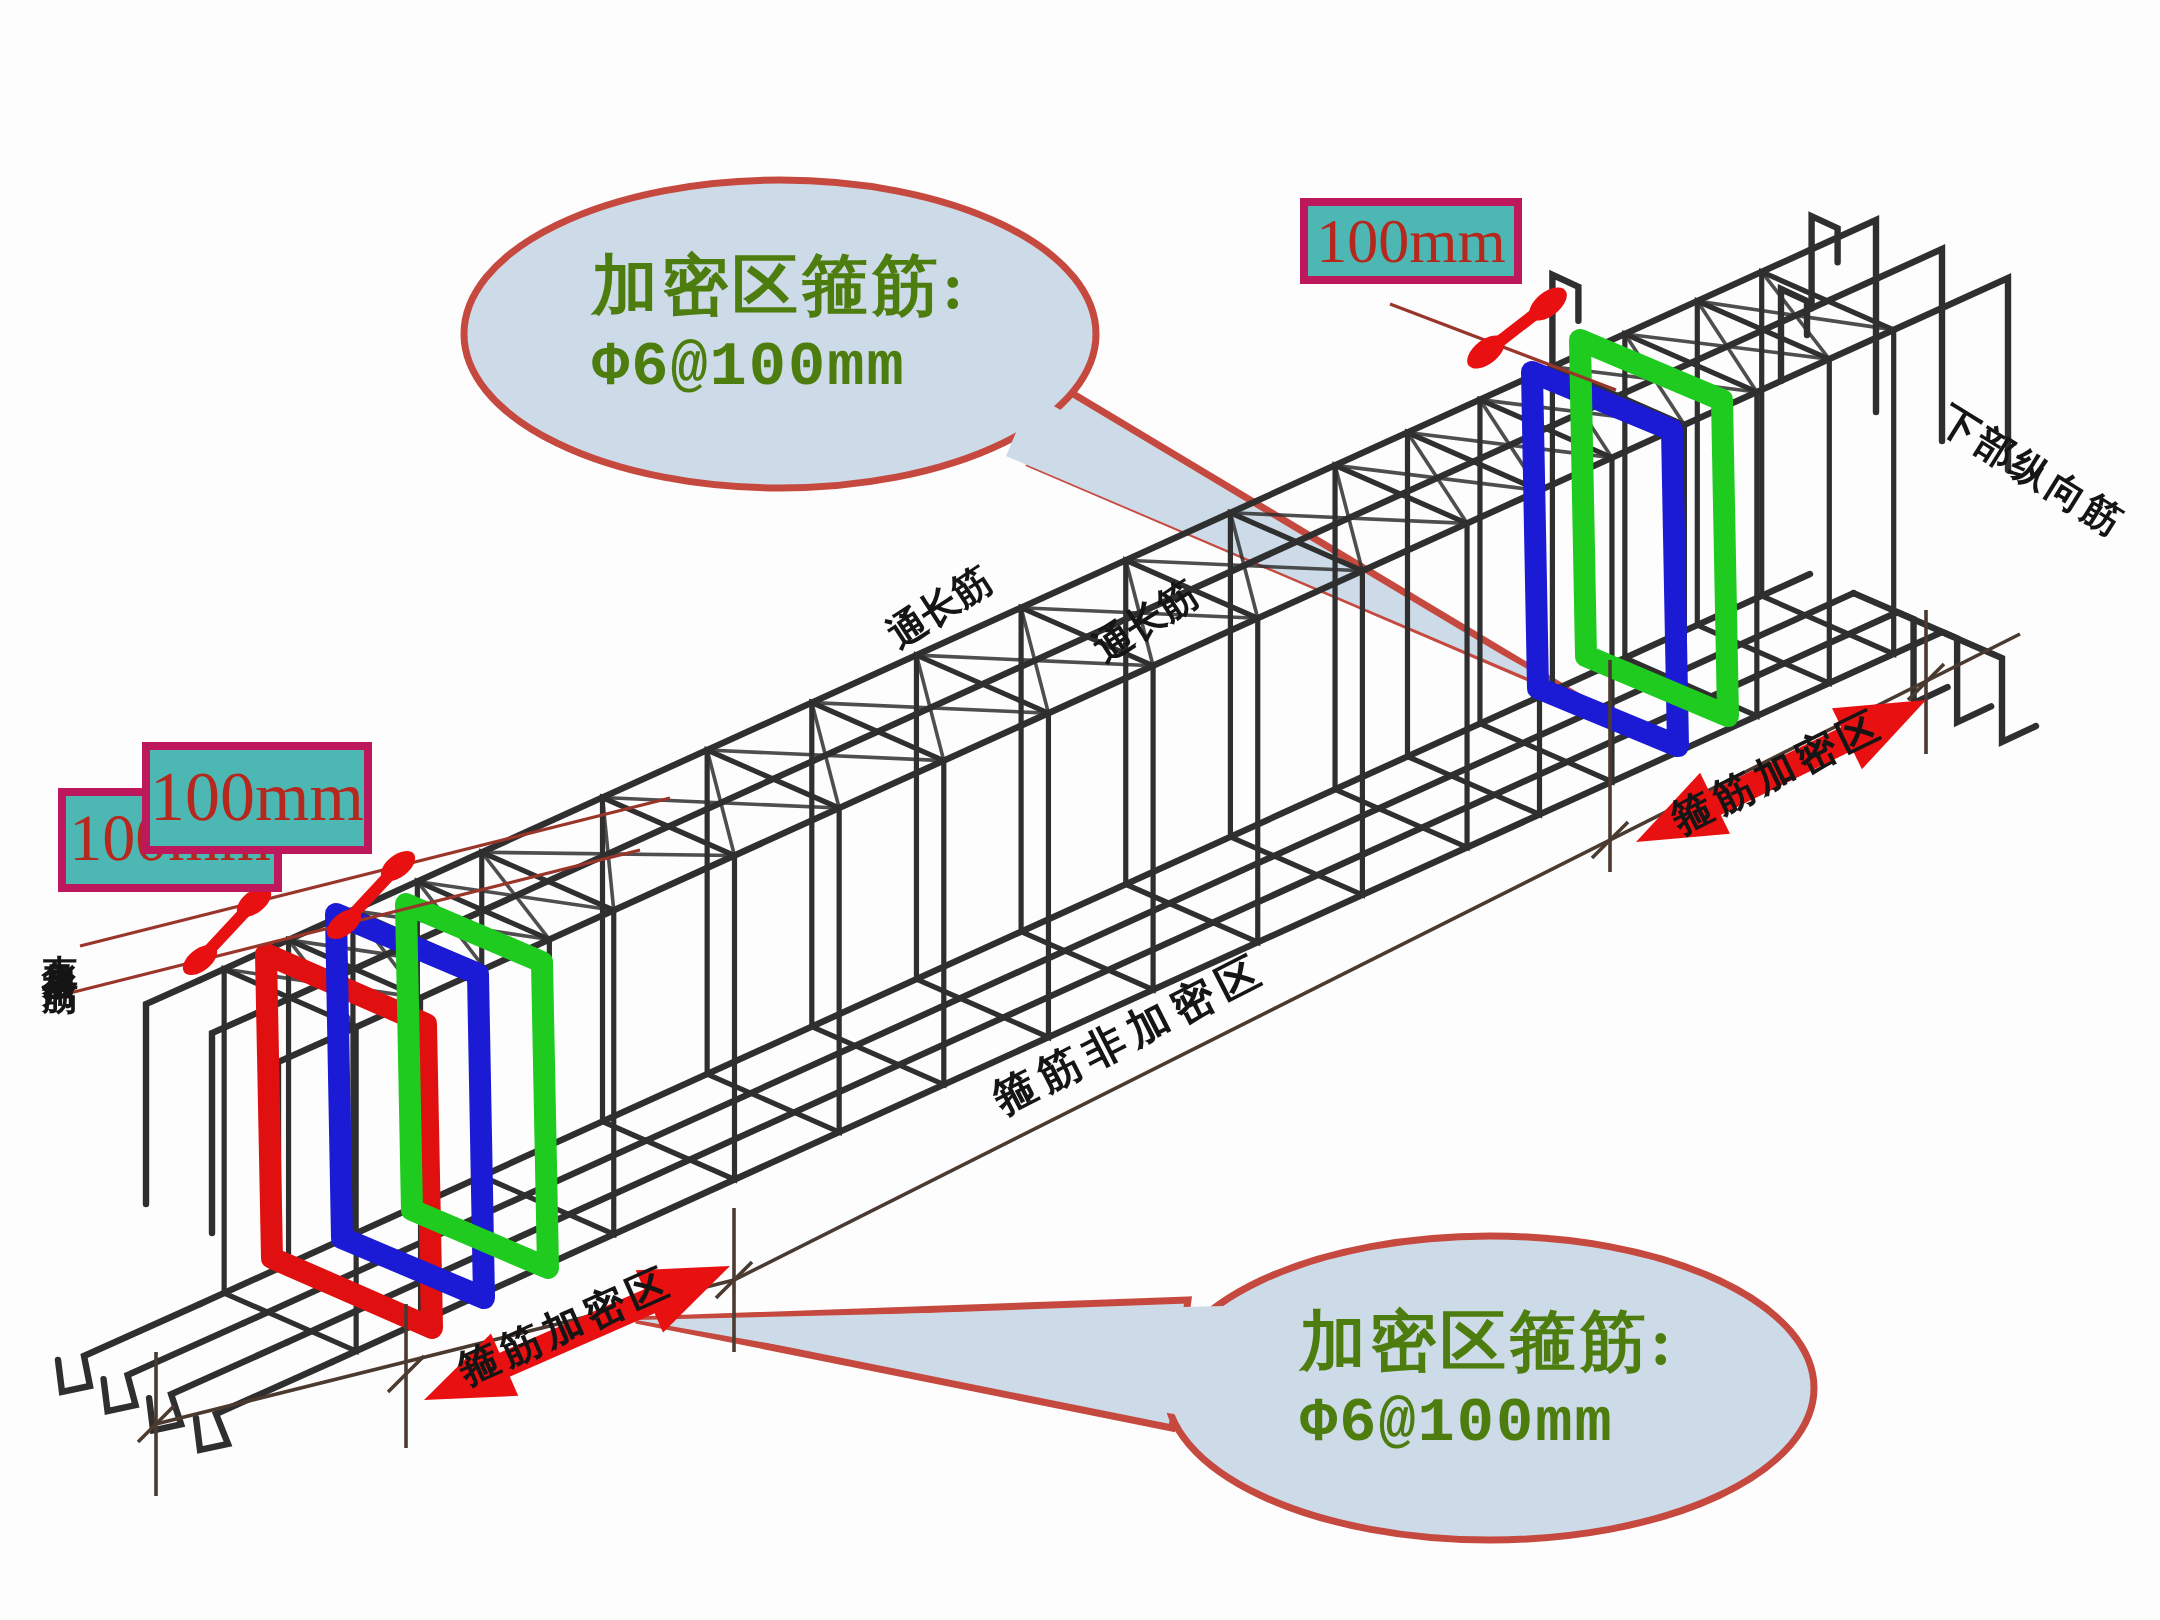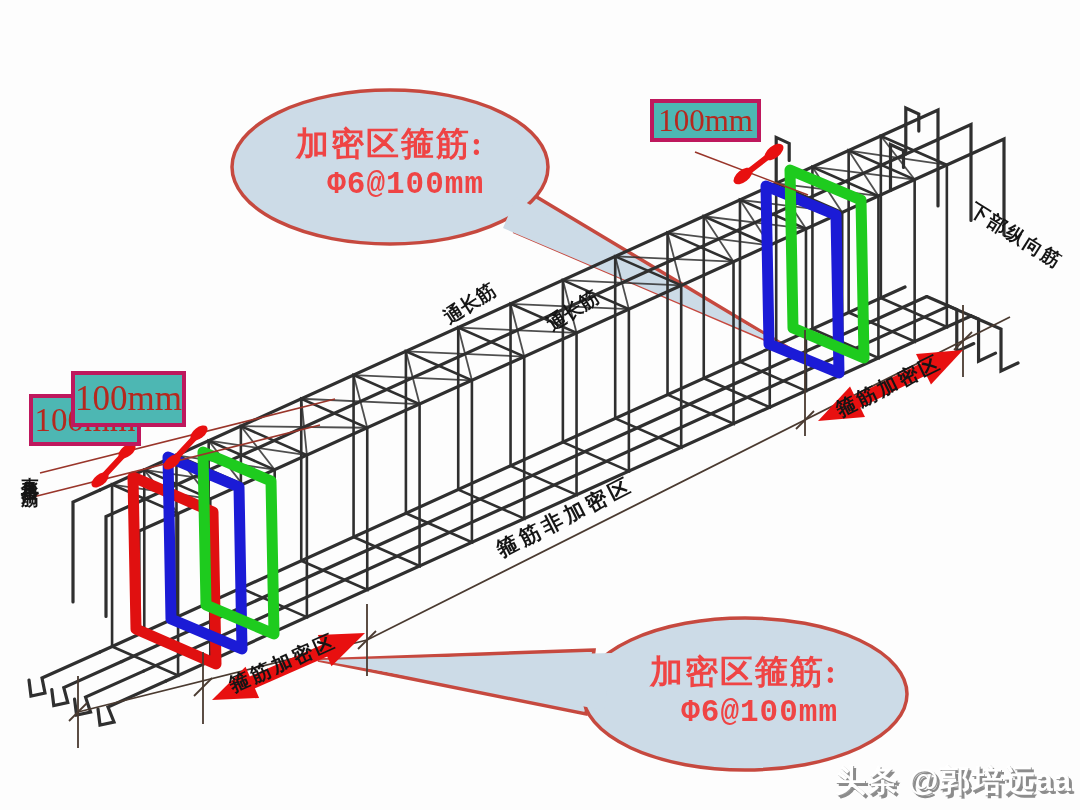--- a/index.html
+++ b/index.html
@@ -16,21 +16,21 @@
   .dimthin{stroke:#4a3a30;stroke-width:1.8;fill:none;}
   .leader{stroke:#99352a;stroke-width:1.6;fill:none;}
   .blob{fill:var(--c-arrow);stroke:none;}
   .redseg{stroke:var(--c-arrow);stroke-width:6;stroke-linecap:round;}
   .arrowshaft{stroke:var(--c-arrow);stroke-width:13;stroke-linecap:butt;}
   .arrowhead{fill:var(--c-arrow);stroke:none;}
   .callout-shape{fill:var(--c-callout-fill);stroke:var(--c-callout-border);stroke-width:3.5;}
   .callout-patch{fill:var(--c-callout-fill);stroke:none;}
   .txt{position:absolute;color:#151515;font-weight:bold;white-space:nowrap;}
   .rot{transform-origin:center center;}
-  .callout-text{position:absolute;text-align:right;color:#ef4444;font-weight:bold;
+  .callout-text{position:absolute;text-align:left;color:#4d7c0f;font-weight:bold;
                 transform:translate(-50%,-50%);line-height:1.28;}
   .callout-text .l1{font-size:33px;letter-spacing:2px;}
   .callout-text .l2{font-size:31px;letter-spacing:1px;font-family:Liberation Mono, monospace;}
   .dimbox{position:absolute;background:var(--c-box-fill);border:4px solid #be185d;
           color:var(--c-box-text);display:flex;align-items:center;justify-content:center;
           font-weight:normal;box-sizing:border-box;margin-left:23px;}
   .vertlabel{position:absolute;writing-mode:vertical-rl;text-orientation:upright;
              color:#151515;font-weight:bold;letter-spacing:3px;}
   .watermark{position:absolute;font-family:"Liberation Sans","DejaVu Sans",sans-serif;
              font-weight:bold;font-size:31px;color:#ffffff;letter-spacing:1px;
@@ -196,14 +196,13 @@
   <div class="dimbox" style="left:627px;top:99px;width:111px;height:43px;font-size:31px;">100mm</div>
 
   <div class="txt rot" style="left:470px;top:304px;font-size:19px;transform:translate(-50%,-50%) rotate(-33deg);">通长筋</div>
   <div class="txt rot" style="left:573px;top:311px;font-size:19px;transform:translate(-50%,-50%) rotate(-33deg);">通长筋</div>
   <div class="txt rot" style="left:565px;top:517px;font-size:21px;letter-spacing:4px;transform:translate(-50%,-50%) rotate(-27deg);">箍筋非加密区</div>
   <div class="txt rot" style="left:283px;top:663px;font-size:20px;letter-spacing:3px;transform:translate(-50%,-50%) rotate(-24deg);">箍筋加密区</div>
   <div class="txt rot" style="left:889px;top:386px;font-size:20px;letter-spacing:3px;transform:translate(-50%,-50%) rotate(-26deg);">箍筋加密区</div>
   <div class="txt rot" style="left:1016px;top:236px;font-size:19px;letter-spacing:2px;transform:translate(-50%,-50%) rotate(32deg);">下部纵向筋</div>
   <div class="vertlabel" style="left:18px;top:462px;font-size:18px;">直角形角筋</div>
 
-  <div class="watermark" style="right:8px;top:760px;">头条 @郭培远aa</div>
 </div>
 
 </body></html>

